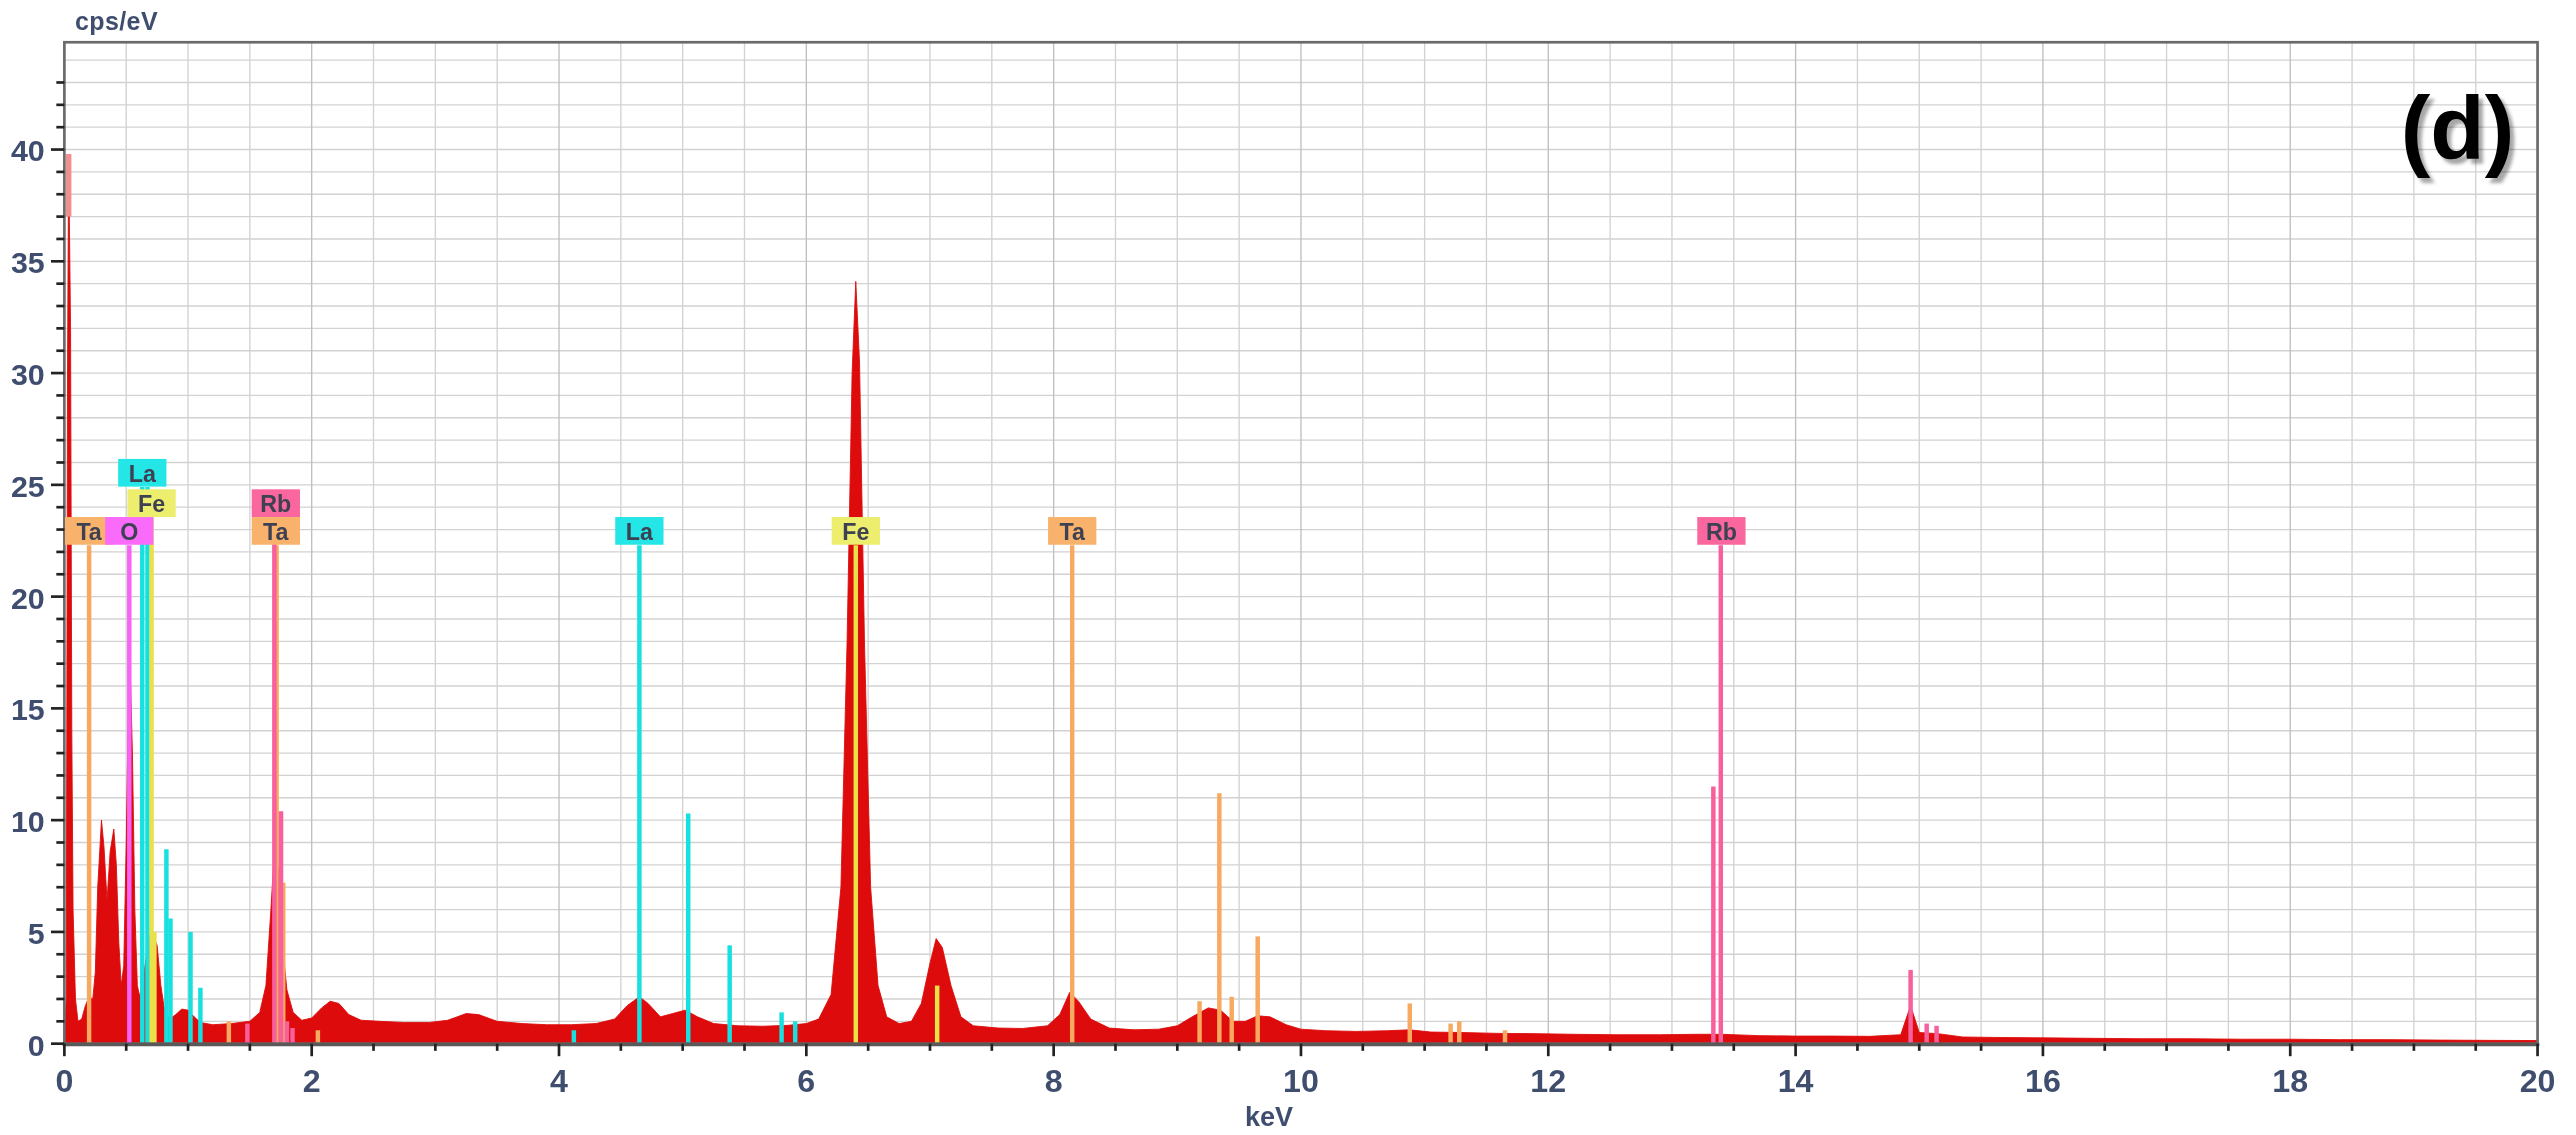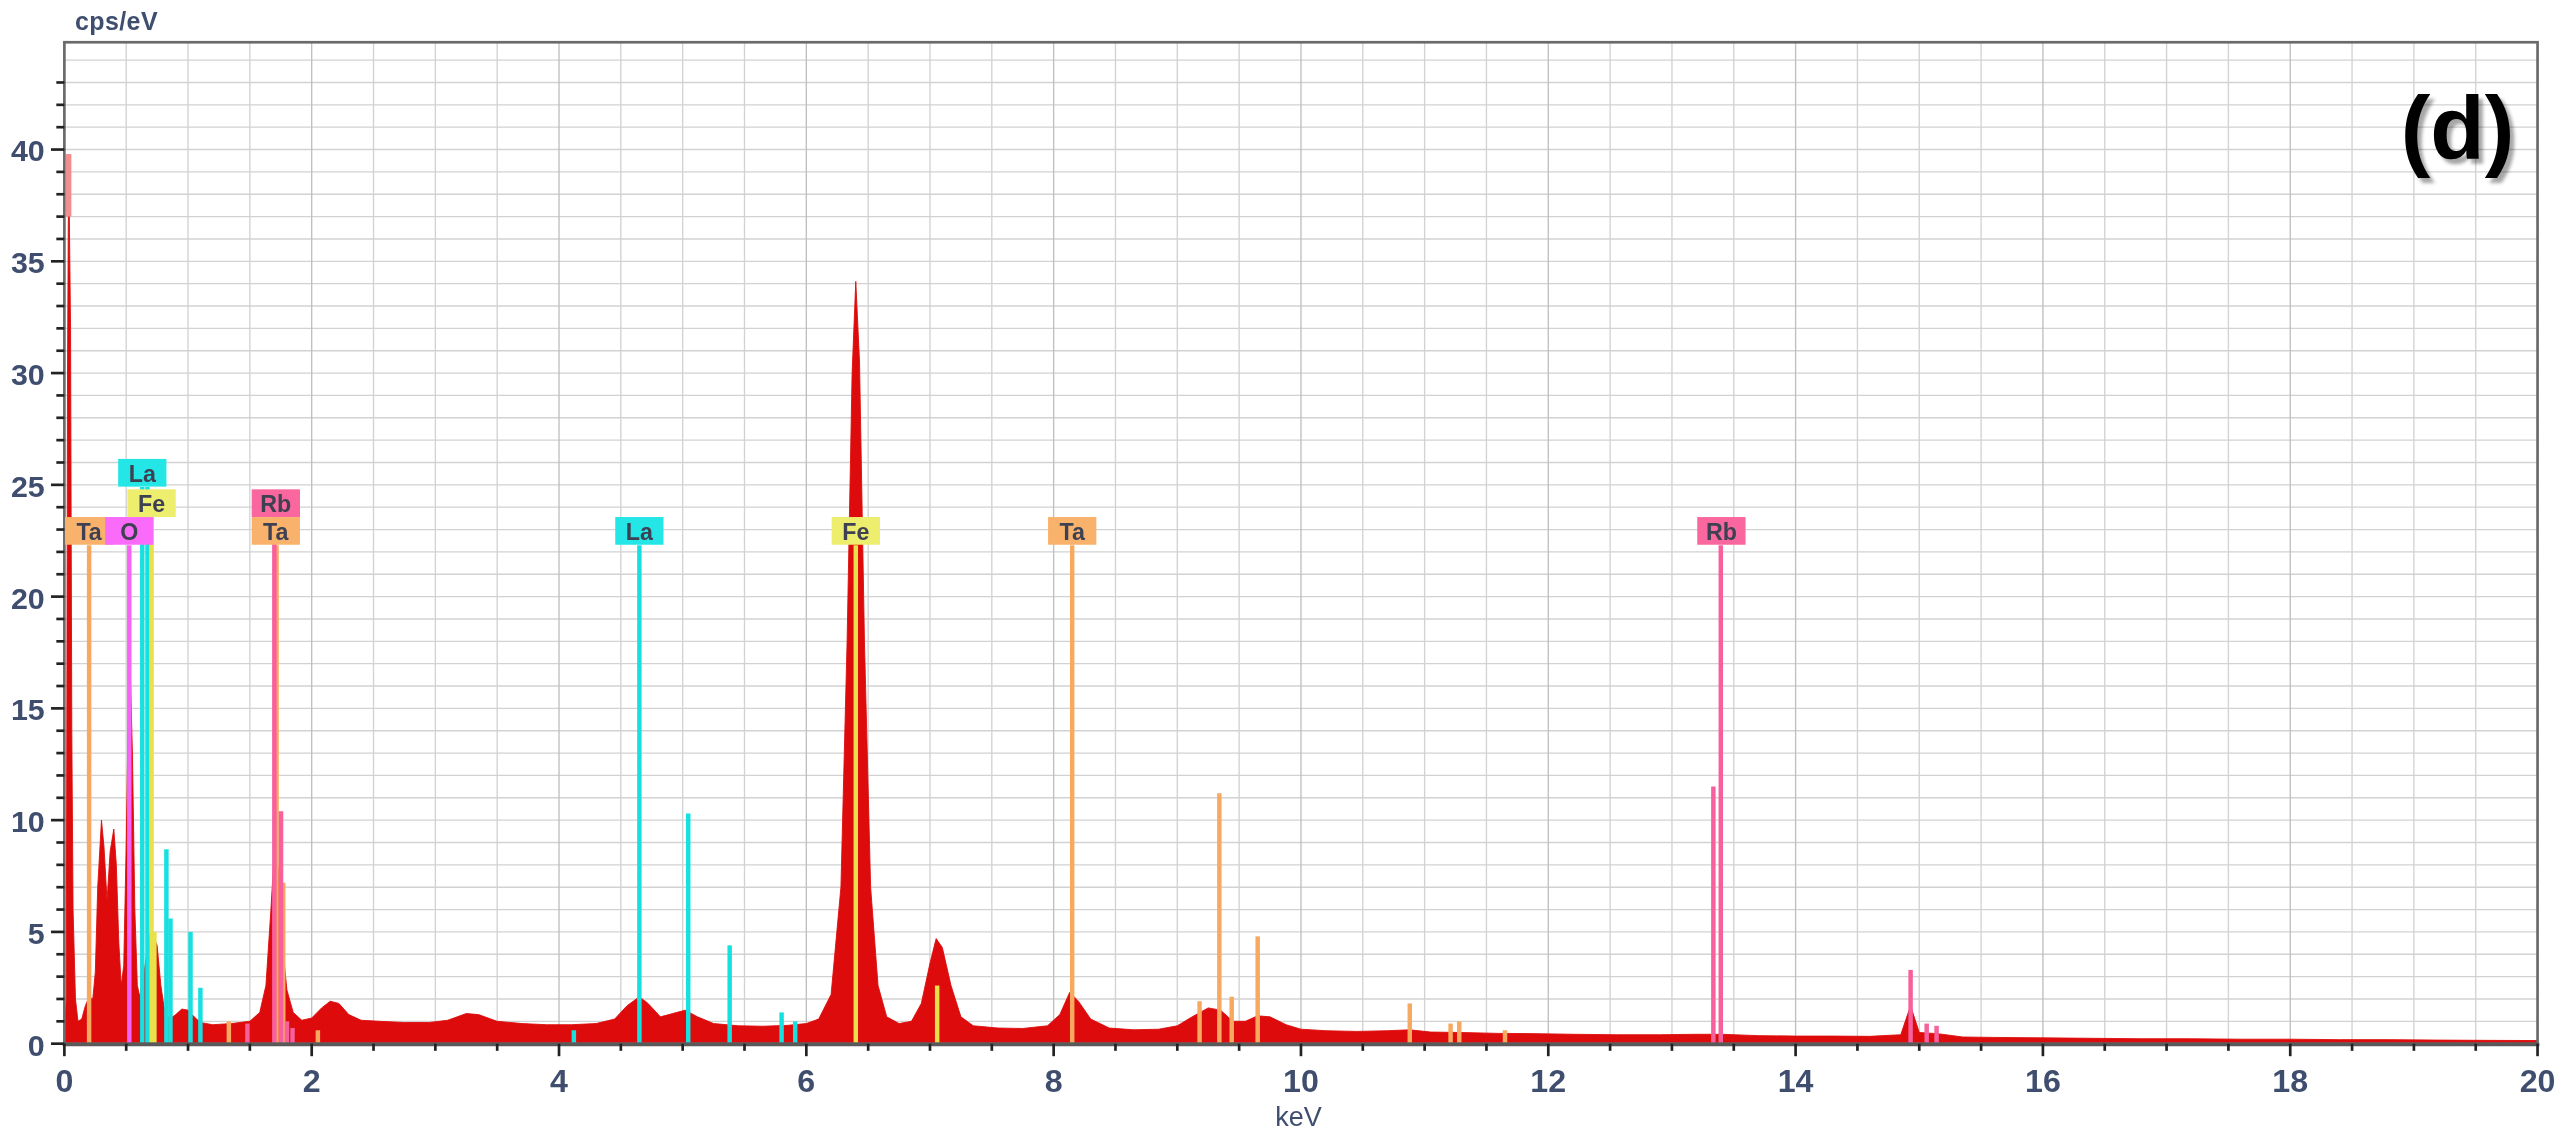--- a/index.html
+++ b/index.html
@@ -1,21 +1,21 @@
 <!DOCTYPE html>
 <html style="font-size:14.3px"><head>
 <meta charset="utf-8">
 <style>
   html,body{margin:0;padding:0;background:#ffffff;}
   body{width:2576px;height:1136px;position:relative;font-family:"Liberation Sans",sans-serif;overflow:hidden;}
   #chart-stage{position:absolute;left:0;top:0;width:2576px;height:1136px;}
   svg{position:absolute;left:0;top:0;}
   .overlay{position:absolute;color:#3f4e6e;}
   #y-unit-label{left:75px;top:7.2px;font-size:25px;font-weight:600;letter-spacing:0.4px;text-align:right;}
-  #x-axis-label{left:1245px;top:1102px;width:107px;text-align:center;font-size:27px;font-weight:400;}
+  #x-axis-label{left:1245px;top:1102px;width:107px;text-align:left;font-size:27px;font-weight:700;}
   #panel-label{left:2368px;top:77px;width:179px;text-align:center;font-size:89px;font-weight:800;color:#000;
                text-shadow:4.5px 4.5px 3.6px rgba(0,0,0,0.35);font-family:"Liberation Sans",sans-serif;}
 </style>
 </head>
 <body>
 
 <div id="chart-stage">
   <svg id="plot-svg" width="2576" height="1136" viewBox="0 0 2881 1270">
       <rect x="72" y="47" width="2766" height="1120" fill="#ffffff"></rect>
       <line x1="72" y1="1142" x2="2838" y2="1142" stroke="#d2d2d2" stroke-width="1.5"></line>

